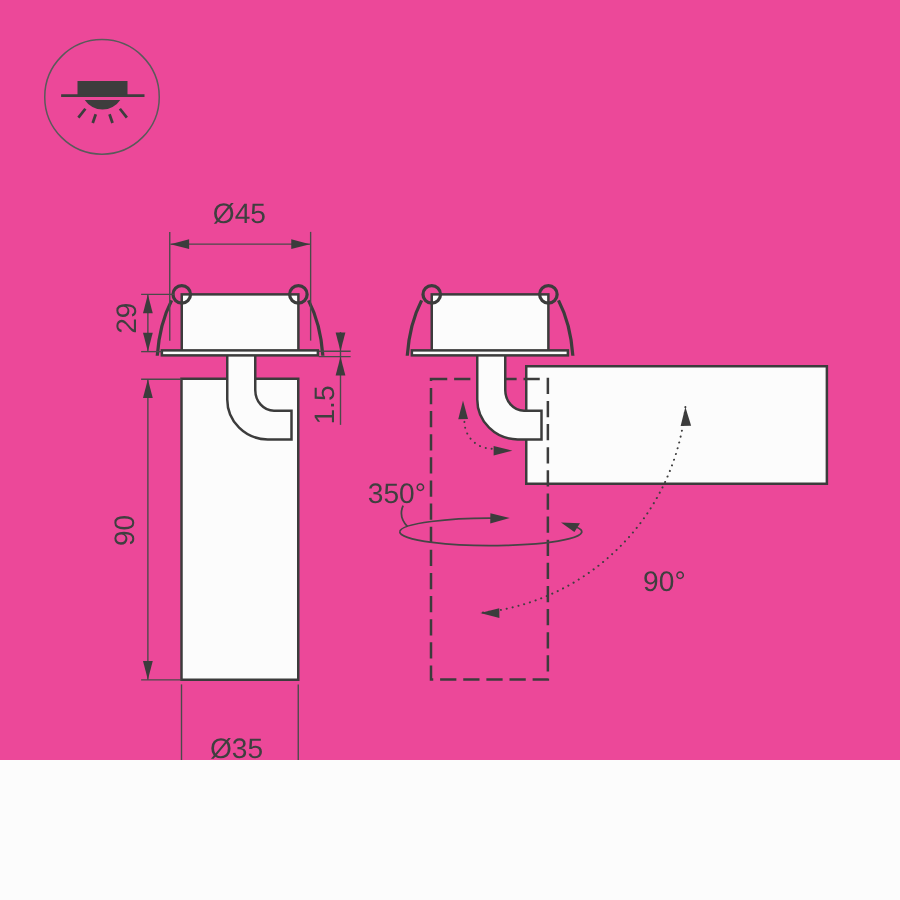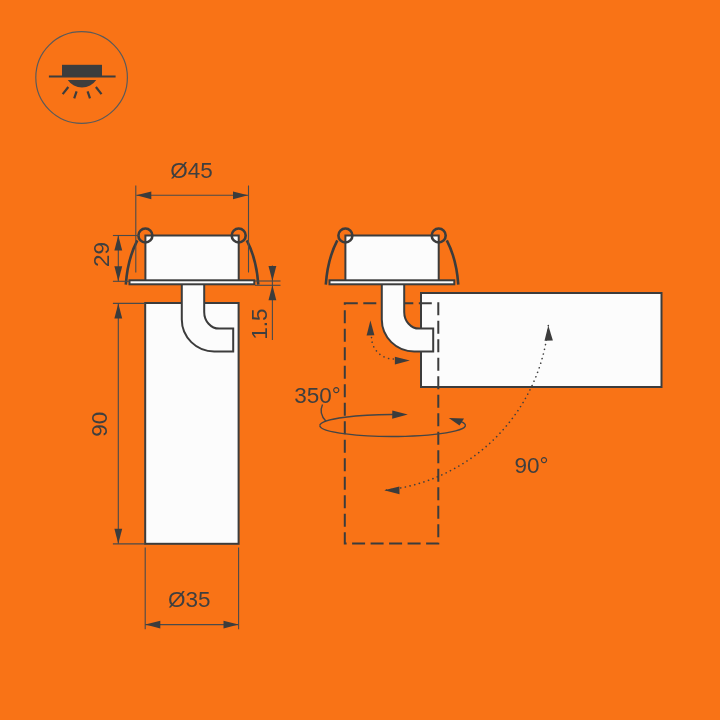--- a/index.html
+++ b/index.html
@@ -1,16 +1,16 @@
 <!DOCTYPE html>
 <html><head>
 <meta charset="utf-8">
 <style>
   html,body{margin:0;padding:0;background:#fcfcfc;}
-  #page{width:720px;height:720px;position:relative;background:#f97316;}
+  #page{width:720px;height:608px;position:relative;background:#ec4899;}
   svg{position:absolute;left:0;top:0;}
   text{font-family:"Liberation Sans", sans-serif;fill:#3f3f3f;}
 </style>
 </head>
 <body>
 <div id="page">
 <svg width="720" height="720" viewBox="0 0 720 720">
 <defs>
 <g id="fixture">
 

